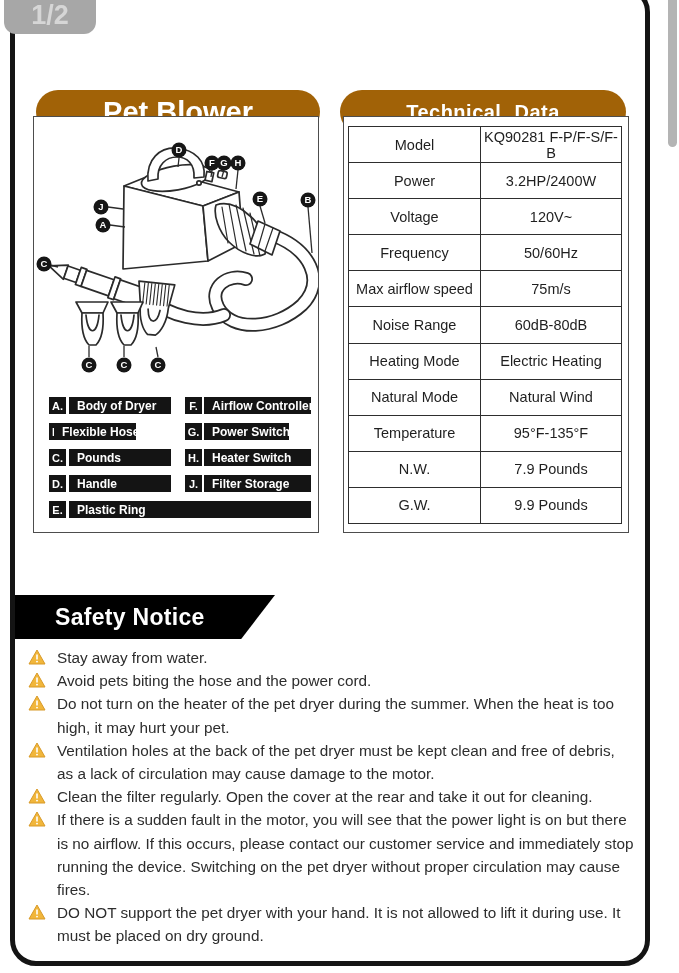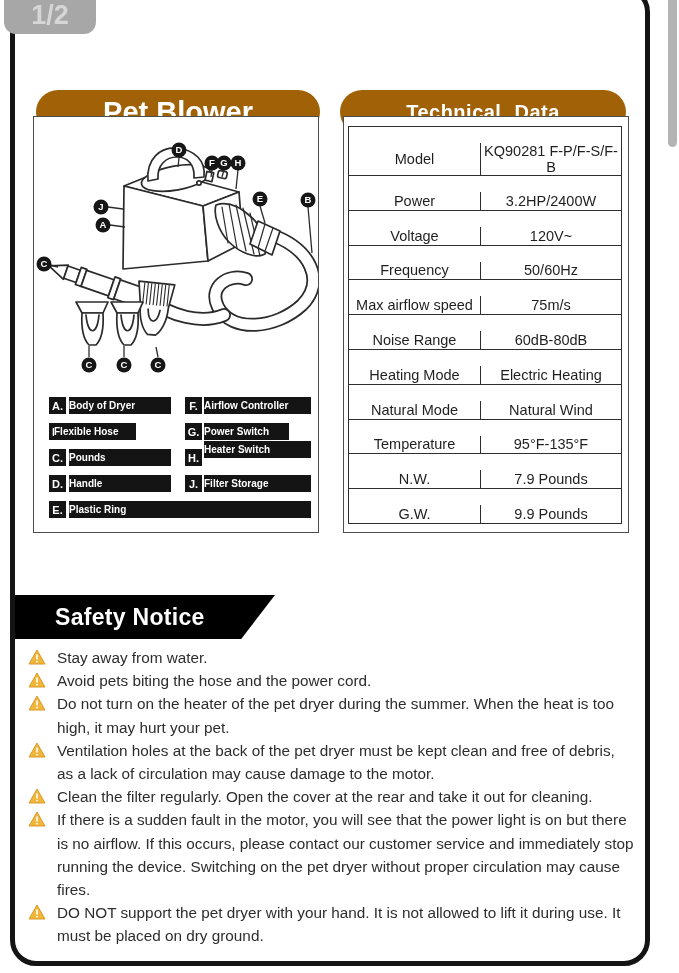--- a/index.html
+++ b/index.html
@@ -34,31 +34,31 @@
   .panel.diagram{left:33px;width:286px;}
   .panel.table{left:343px;width:286px;}
   .dsvg{position:absolute;left:0;top:0;}
   
   .lg-key{
     position:absolute;width:17px;height:17px;background:#141414;color:#fff;
     font-size:11px;font-weight:bold;display:flex;align-items:center;justify-content:center;
   }
   .lg-bar{
     position:absolute;height:17px;background:#141414;color:#fff;
-    font-size:10px;font-weight:bold;display:flex;align-items:center;
-    box-sizing:border-box;white-space:nowrap;overflow:hidden;
+    font-size:12px;font-weight:bold;display:flex;align-items:center;
+    padding-left:8px;box-sizing:border-box;white-space:nowrap;overflow:hidden;
   }
   
   .tech-table{
     position:absolute;left:4px;top:9px;width:274px;height:398px;box-sizing:border-box;
     border:1px solid #2e2e2e;display:flex;flex-direction:column;
   }
   .trow{flex:1;display:flex;border-top:1px solid #2e2e2e;}
   .trow:first-child{border-top:none;}
-  .tcell{display:flex;align-items:center;justify-content:center;font-size:14.5px;color:#1f1f1f;text-align:center;margin-top:16px;}
+  .tcell{display:flex;align-items:center;justify-content:center;font-size:14.5px;color:#1f1f1f;text-align:center;}
   .tcell.lab{width:131px;border-right:1px solid #2e2e2e;}
   .tcell.val{flex:1;}
   
   .safety-banner{
     position:absolute;left:15px;top:595px;width:260px;height:44px;background:#000000;z-index:2;
     clip-path:polygon(0 0,100% 0,87% 100%,0 100%);
     display:flex;align-items:center;
   }
   .safety-banner span{color:#fff;font-size:23px;font-weight:bold;padding-left:40px;letter-spacing:.3px;}
   .safety-list{
@@ -197,21 +197,21 @@
   <span class="lg-bar" style="left:170px;top:280px;width:107px">Airflow Controller</span>
 
   <span class="lg-key" style="left:15px;top:306px">B.</span>
   <span class="lg-bar" style="left:20px;top:306px;width:82px">Flexible Hose</span>
   <span class="lg-key" style="left:151px;top:306px">G.</span>
   <span class="lg-bar" style="left:170px;top:306px;width:85px">Power Switch</span>
 
   <span class="lg-key" style="left:15px;top:332px">C.</span>
   <span class="lg-bar" style="left:35px;top:332px;width:102px">Pounds</span>
   <span class="lg-key" style="left:151px;top:332px">H.</span>
-  <span class="lg-bar" style="left:170px;top:324px;width:107px">Heater Switch</span>
+  <span class="lg-bar" style="left:170px;top:332px;width:107px">Heater Switch</span>
 
   <span class="lg-key" style="left:15px;top:358px">D.</span>
   <span class="lg-bar" style="left:35px;top:358px;width:102px">Handle</span>
   <span class="lg-key" style="left:151px;top:358px">J.</span>
   <span class="lg-bar" style="left:170px;top:358px;width:107px">Filter Storage</span>
 
   <span class="lg-key" style="left:15px;top:384px">E.</span>
   <span class="lg-bar" style="left:35px;top:384px;width:242px">Plastic Ring</span>
 </div>
 

